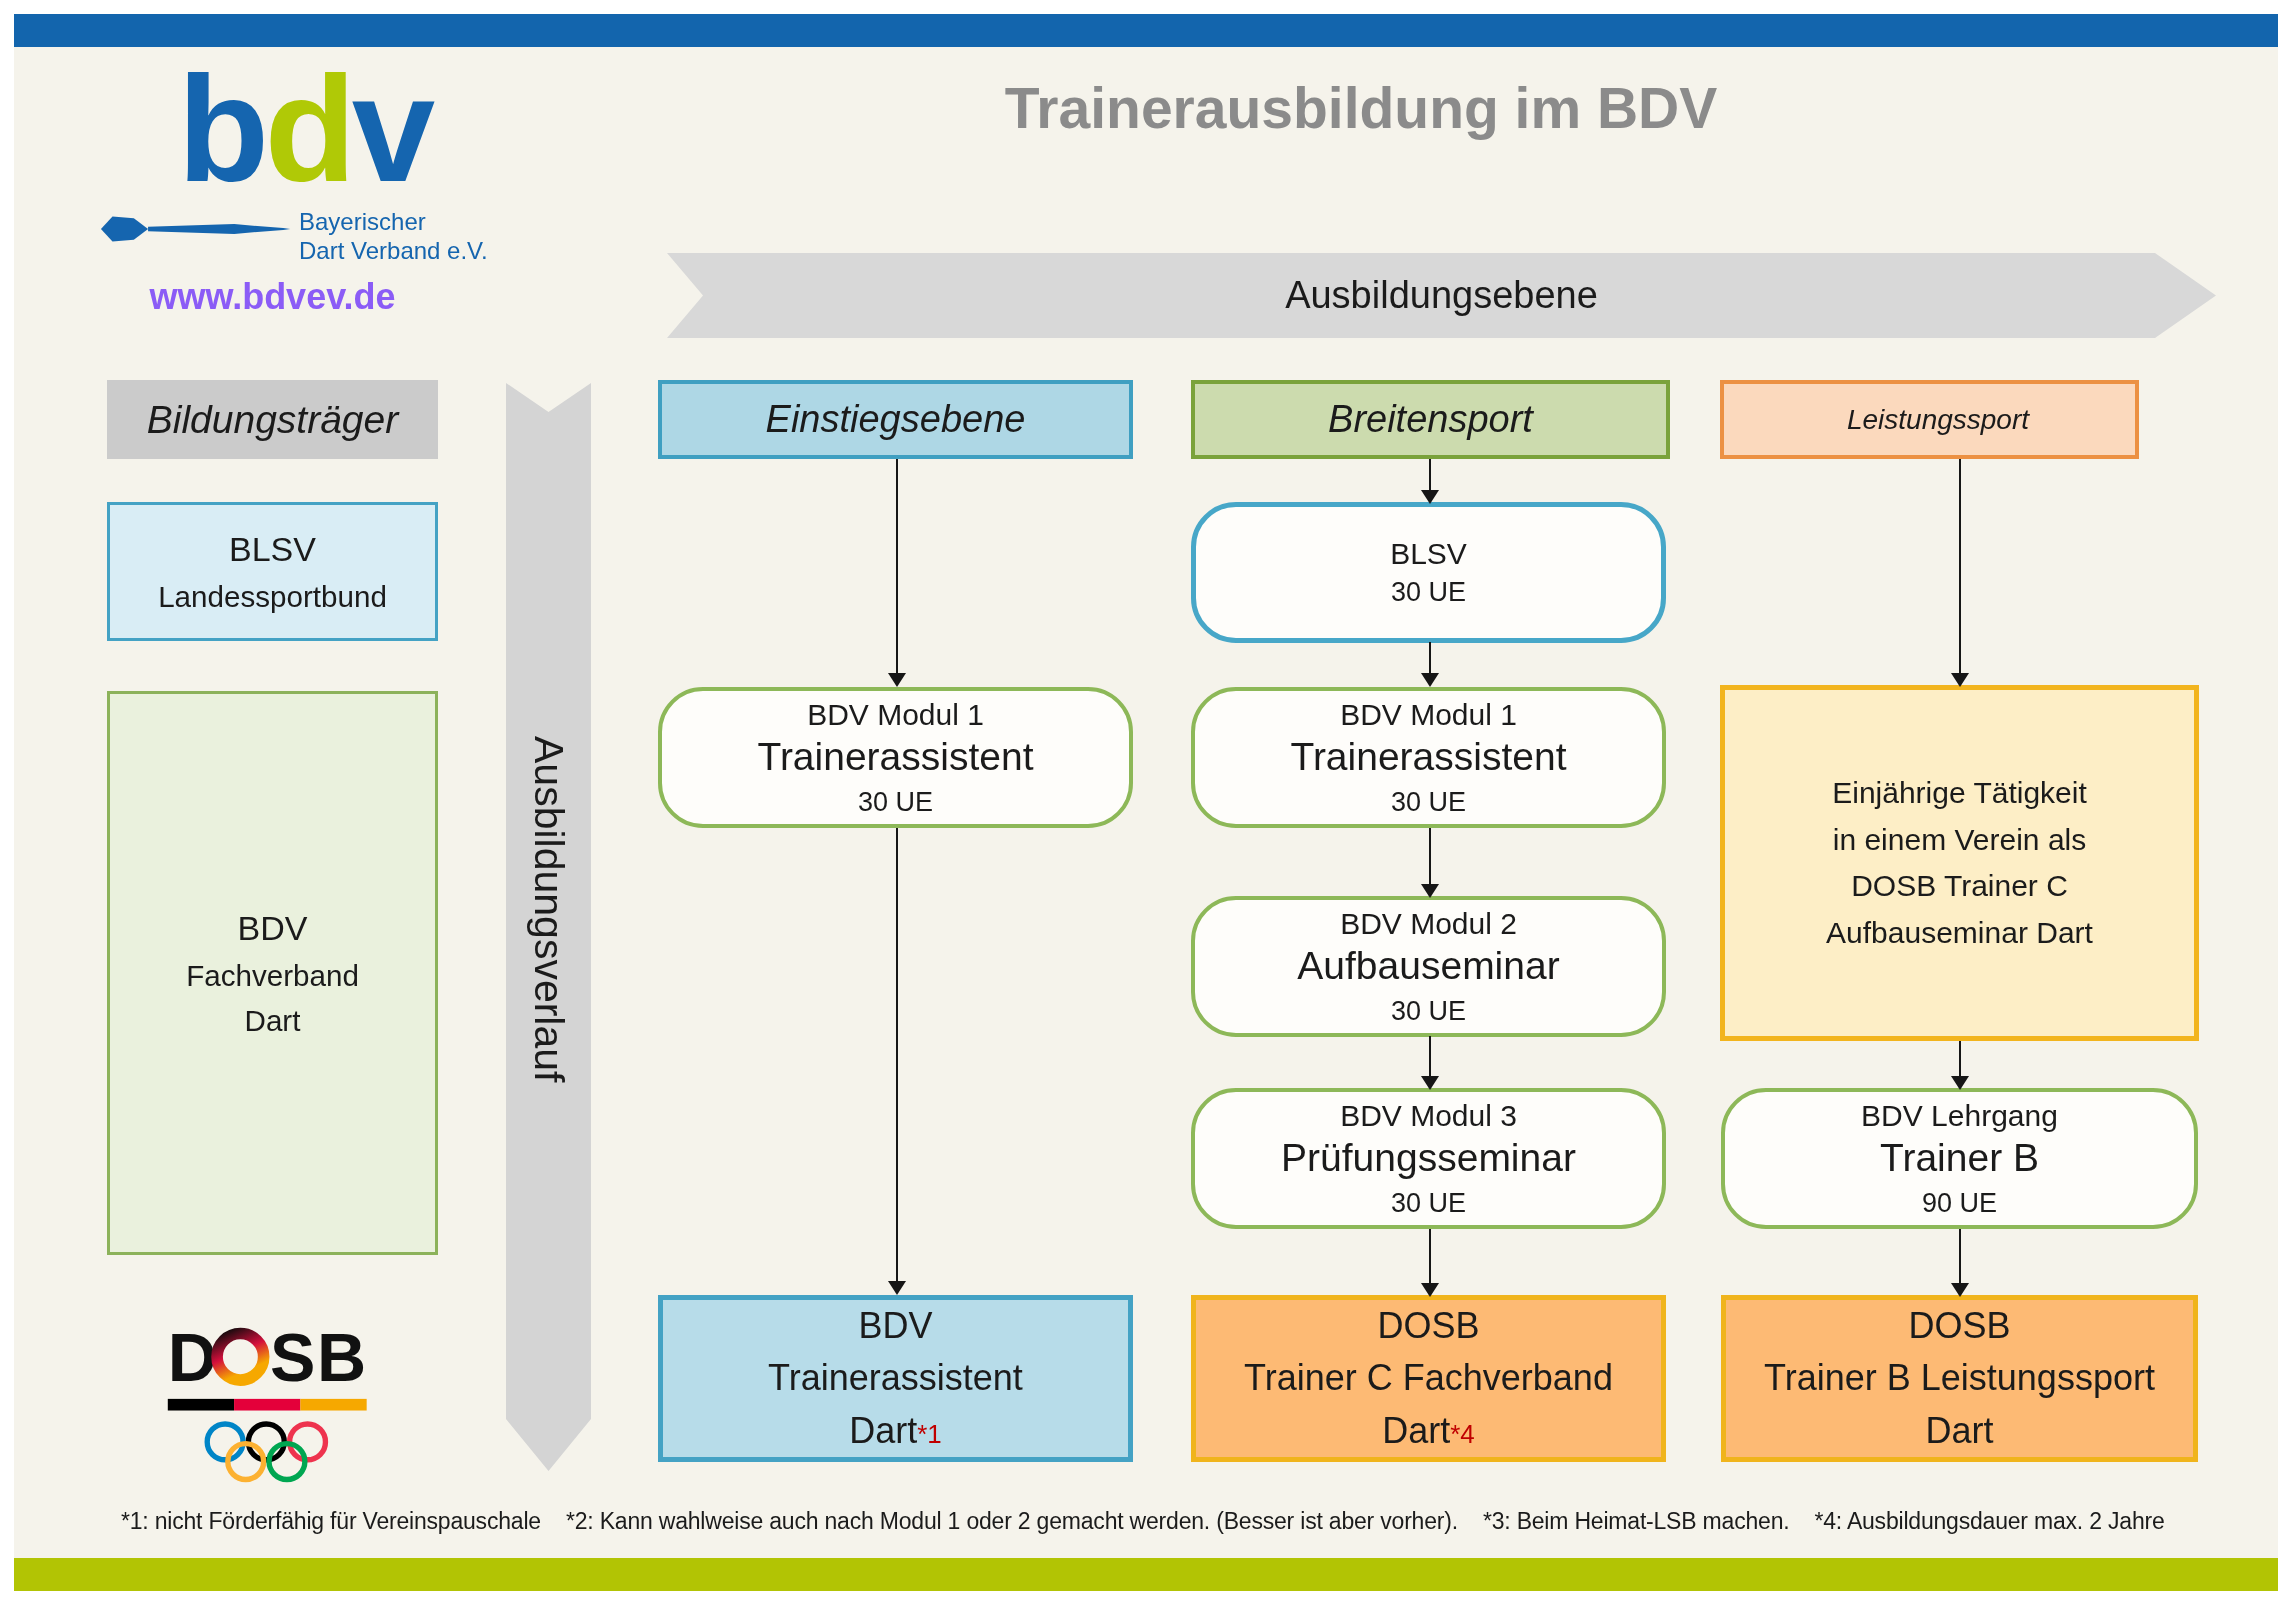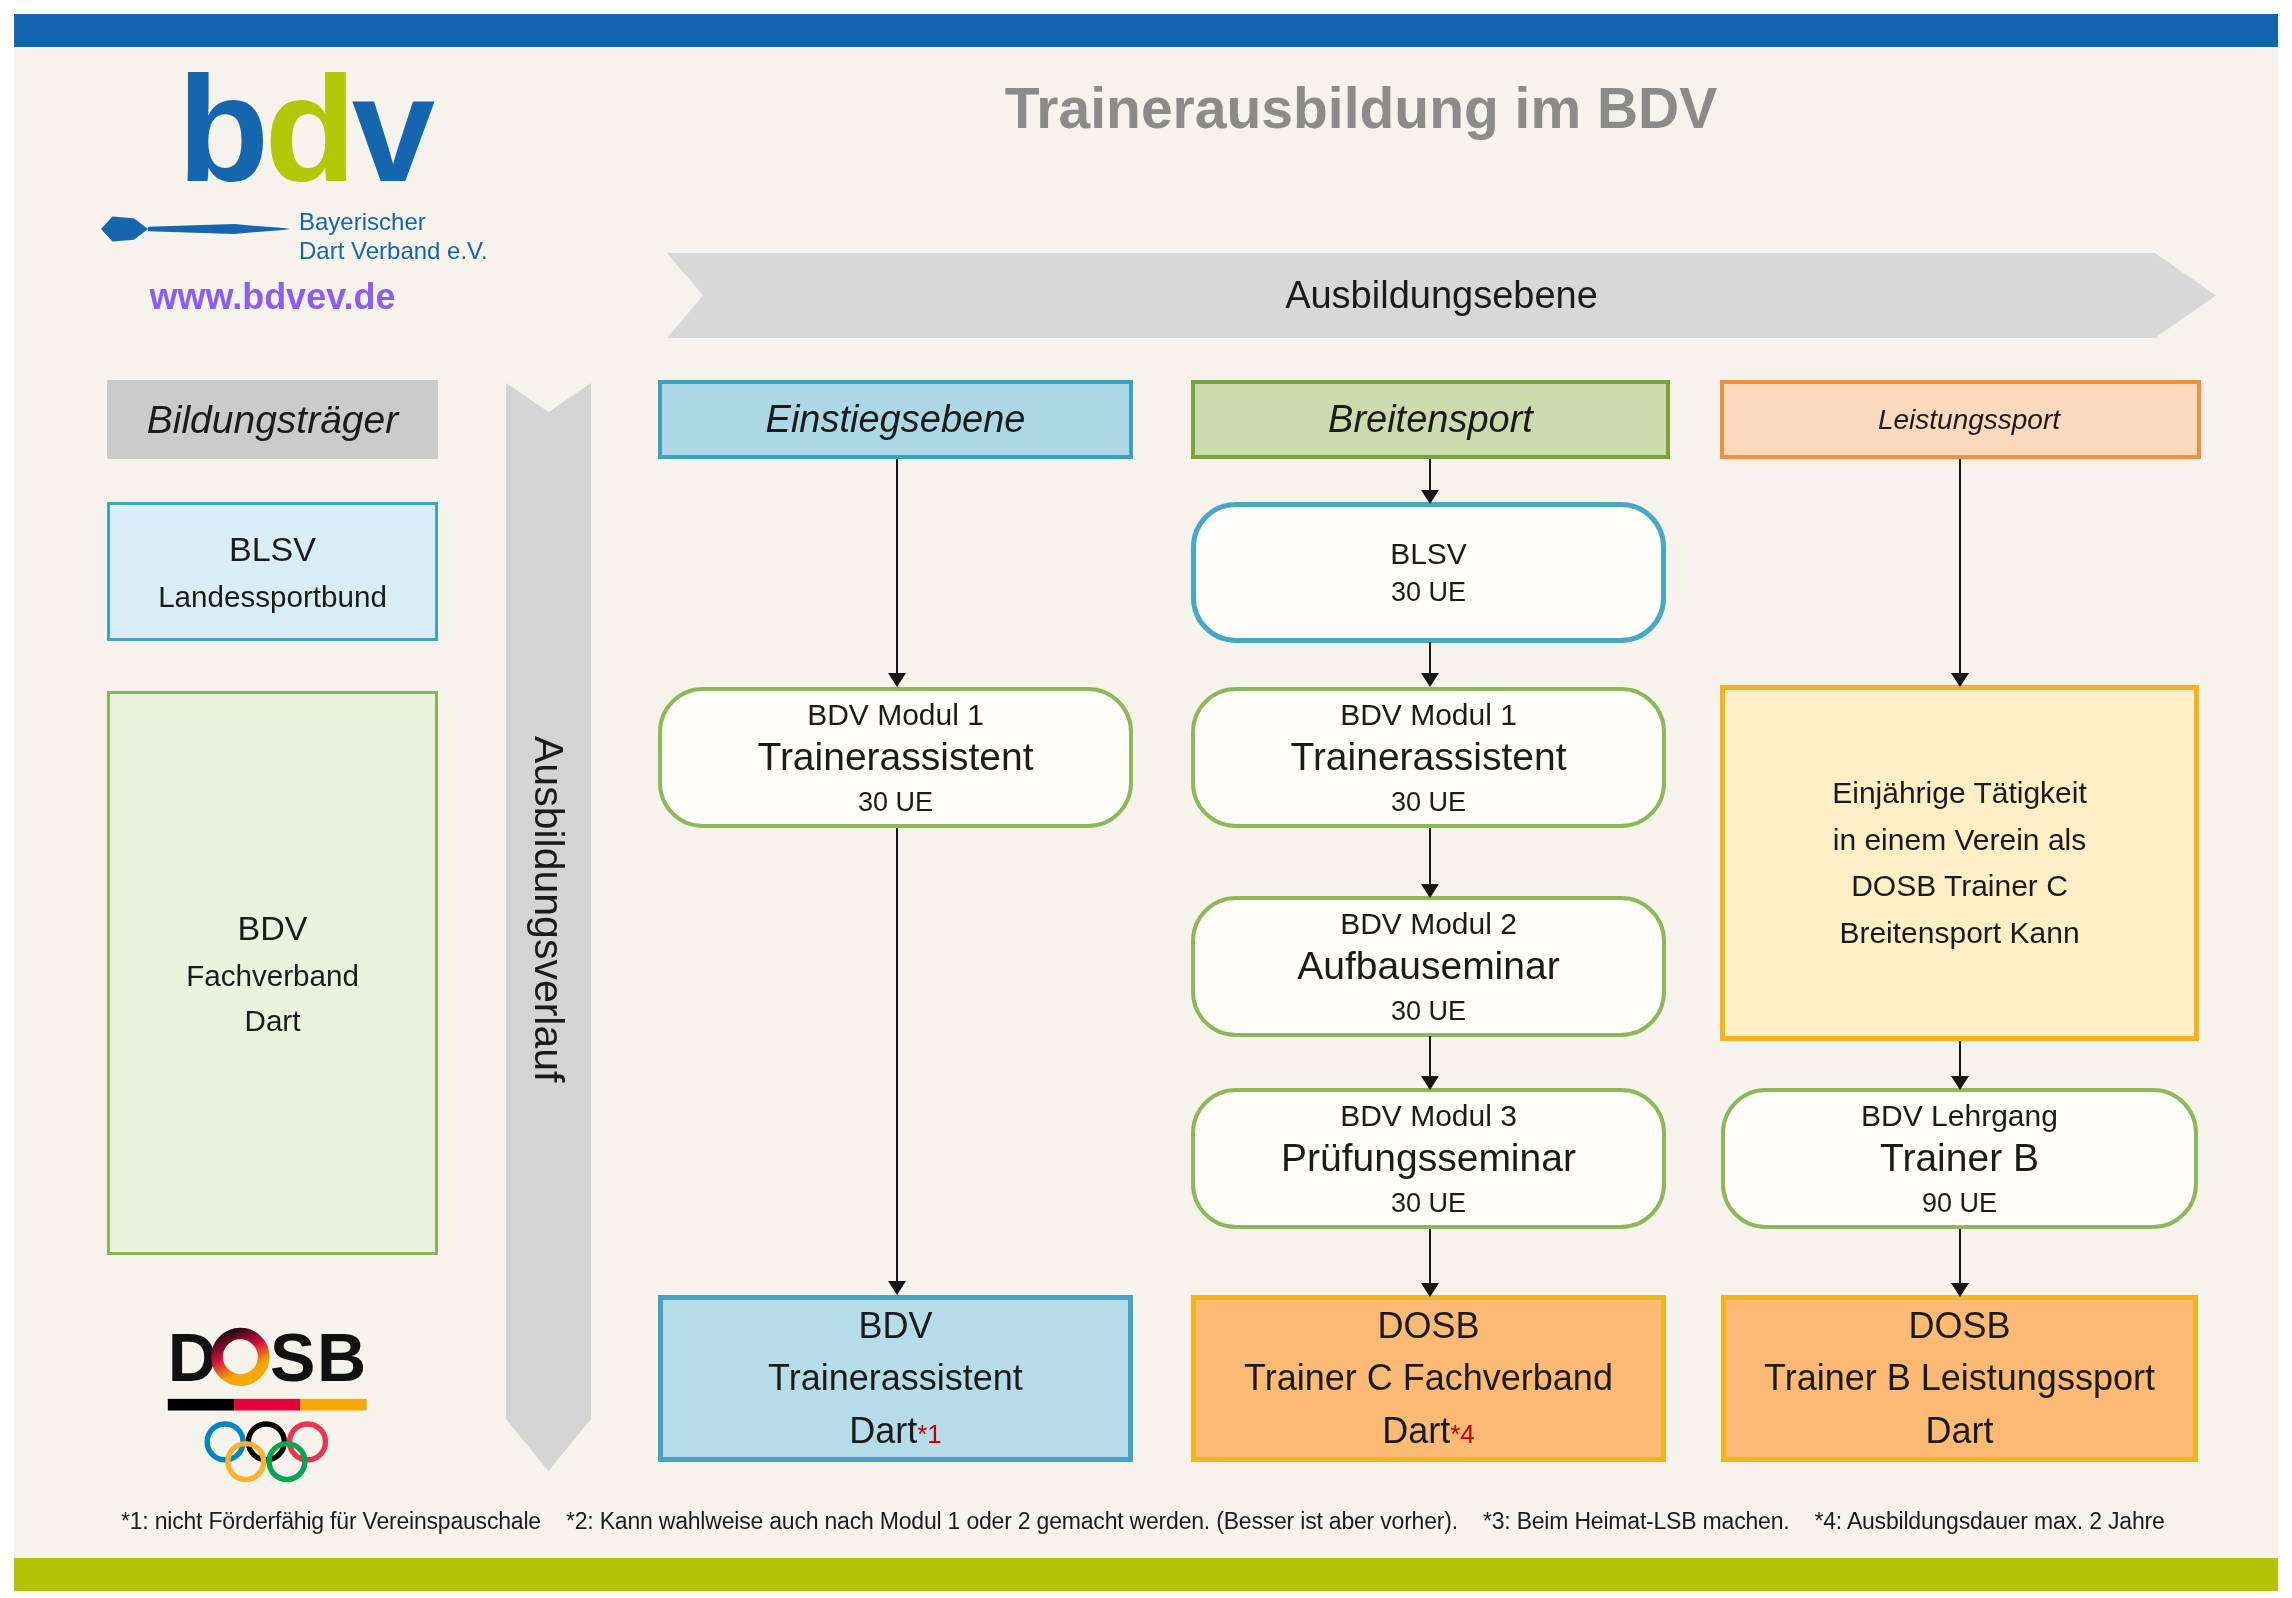--- a/index.html
+++ b/index.html
@@ -32,21 +32,21 @@
   .banner-v{position:absolute;left:506px;top:383px;width:85px;height:1088px;background:#d4d4d4;
     clip-path:polygon(0 0,50% 29px,100% 0,100% calc(100% - 52px),50% 100%,0 calc(100% - 52px));
     display:flex;align-items:center;justify-content:center;}
   .banner-v span{writing-mode:vertical-rl;font-size:41px;padding-bottom:36px;}
 
   
   .hbox{position:absolute;top:380px;height:79px;display:flex;align-items:center;justify-content:center;text-align:center;font-style:italic;}
   .hbox.gray{left:107px;width:331px;background:#cbcbcb;font-size:39px;}
   .hbox.blue{left:658px;width:475px;background:#aed7e5;border:4.5px solid #3f9fc1;font-size:38px;}
   .hbox.green{left:1191px;width:479px;background:#ccdbae;border:4.5px solid #7aa23b;font-size:38px;}
-  .hbox.orange{left:1720px;width:481px;background:#fbd9bd;border:4.5px solid #ec9143;font-size:28px;padding-left:17px;}
+  .hbox.orange{left:1720px;width:419px;background:#fbd9bd;border:4.5px solid #ec9143;font-size:28px;padding-left:17px;}
 
   
   .sbox{position:absolute;left:107px;width:331px;display:flex;flex-direction:column;
     align-items:center;justify-content:center;text-align:center;}
   .sbox.blsv{top:502px;height:139px;background:#d9edf5;border:3.6px solid #44a2c4;}
   .sbox.fach{top:691px;height:564px;background:#eaf1dd;border:3.6px solid #8cb25a;}
   .sbox .big{font-size:34px;line-height:1.5;}
   .sbox .small{font-size:29.6px;line-height:1.5;}
 
   
@@ -186,21 +186,21 @@
   <div class="res gold" style="left:1191px;">
     <div>DOSB</div>
     <div>Trainer C Fachverband</div>
     <div><span>Dart</span><span class="marker">*4</span></div>
   </div>
 
   <div class="ybox">
     <div>Einjährige Tätigkeit</div>
     <div>in einem Verein als</div>
     <div>DOSB Trainer C</div>
-    <div>Breitensport Kann</div>
+    <div>Aufbauseminar Dart</div>
   </div>
   <div class="rbox" style="left:1721px;top:1088px;width:477px;">
     <div class="l1">BDV Lehrgang</div>
     <div class="l2">Trainer B</div>
     <div class="l3">90 UE</div>
   </div>
   <div class="res gold" style="left:1721px;width:477px;">
     <div>DOSB</div>
     <div>Trainer B Leistungssport</div>
     <div>Dart</div>

